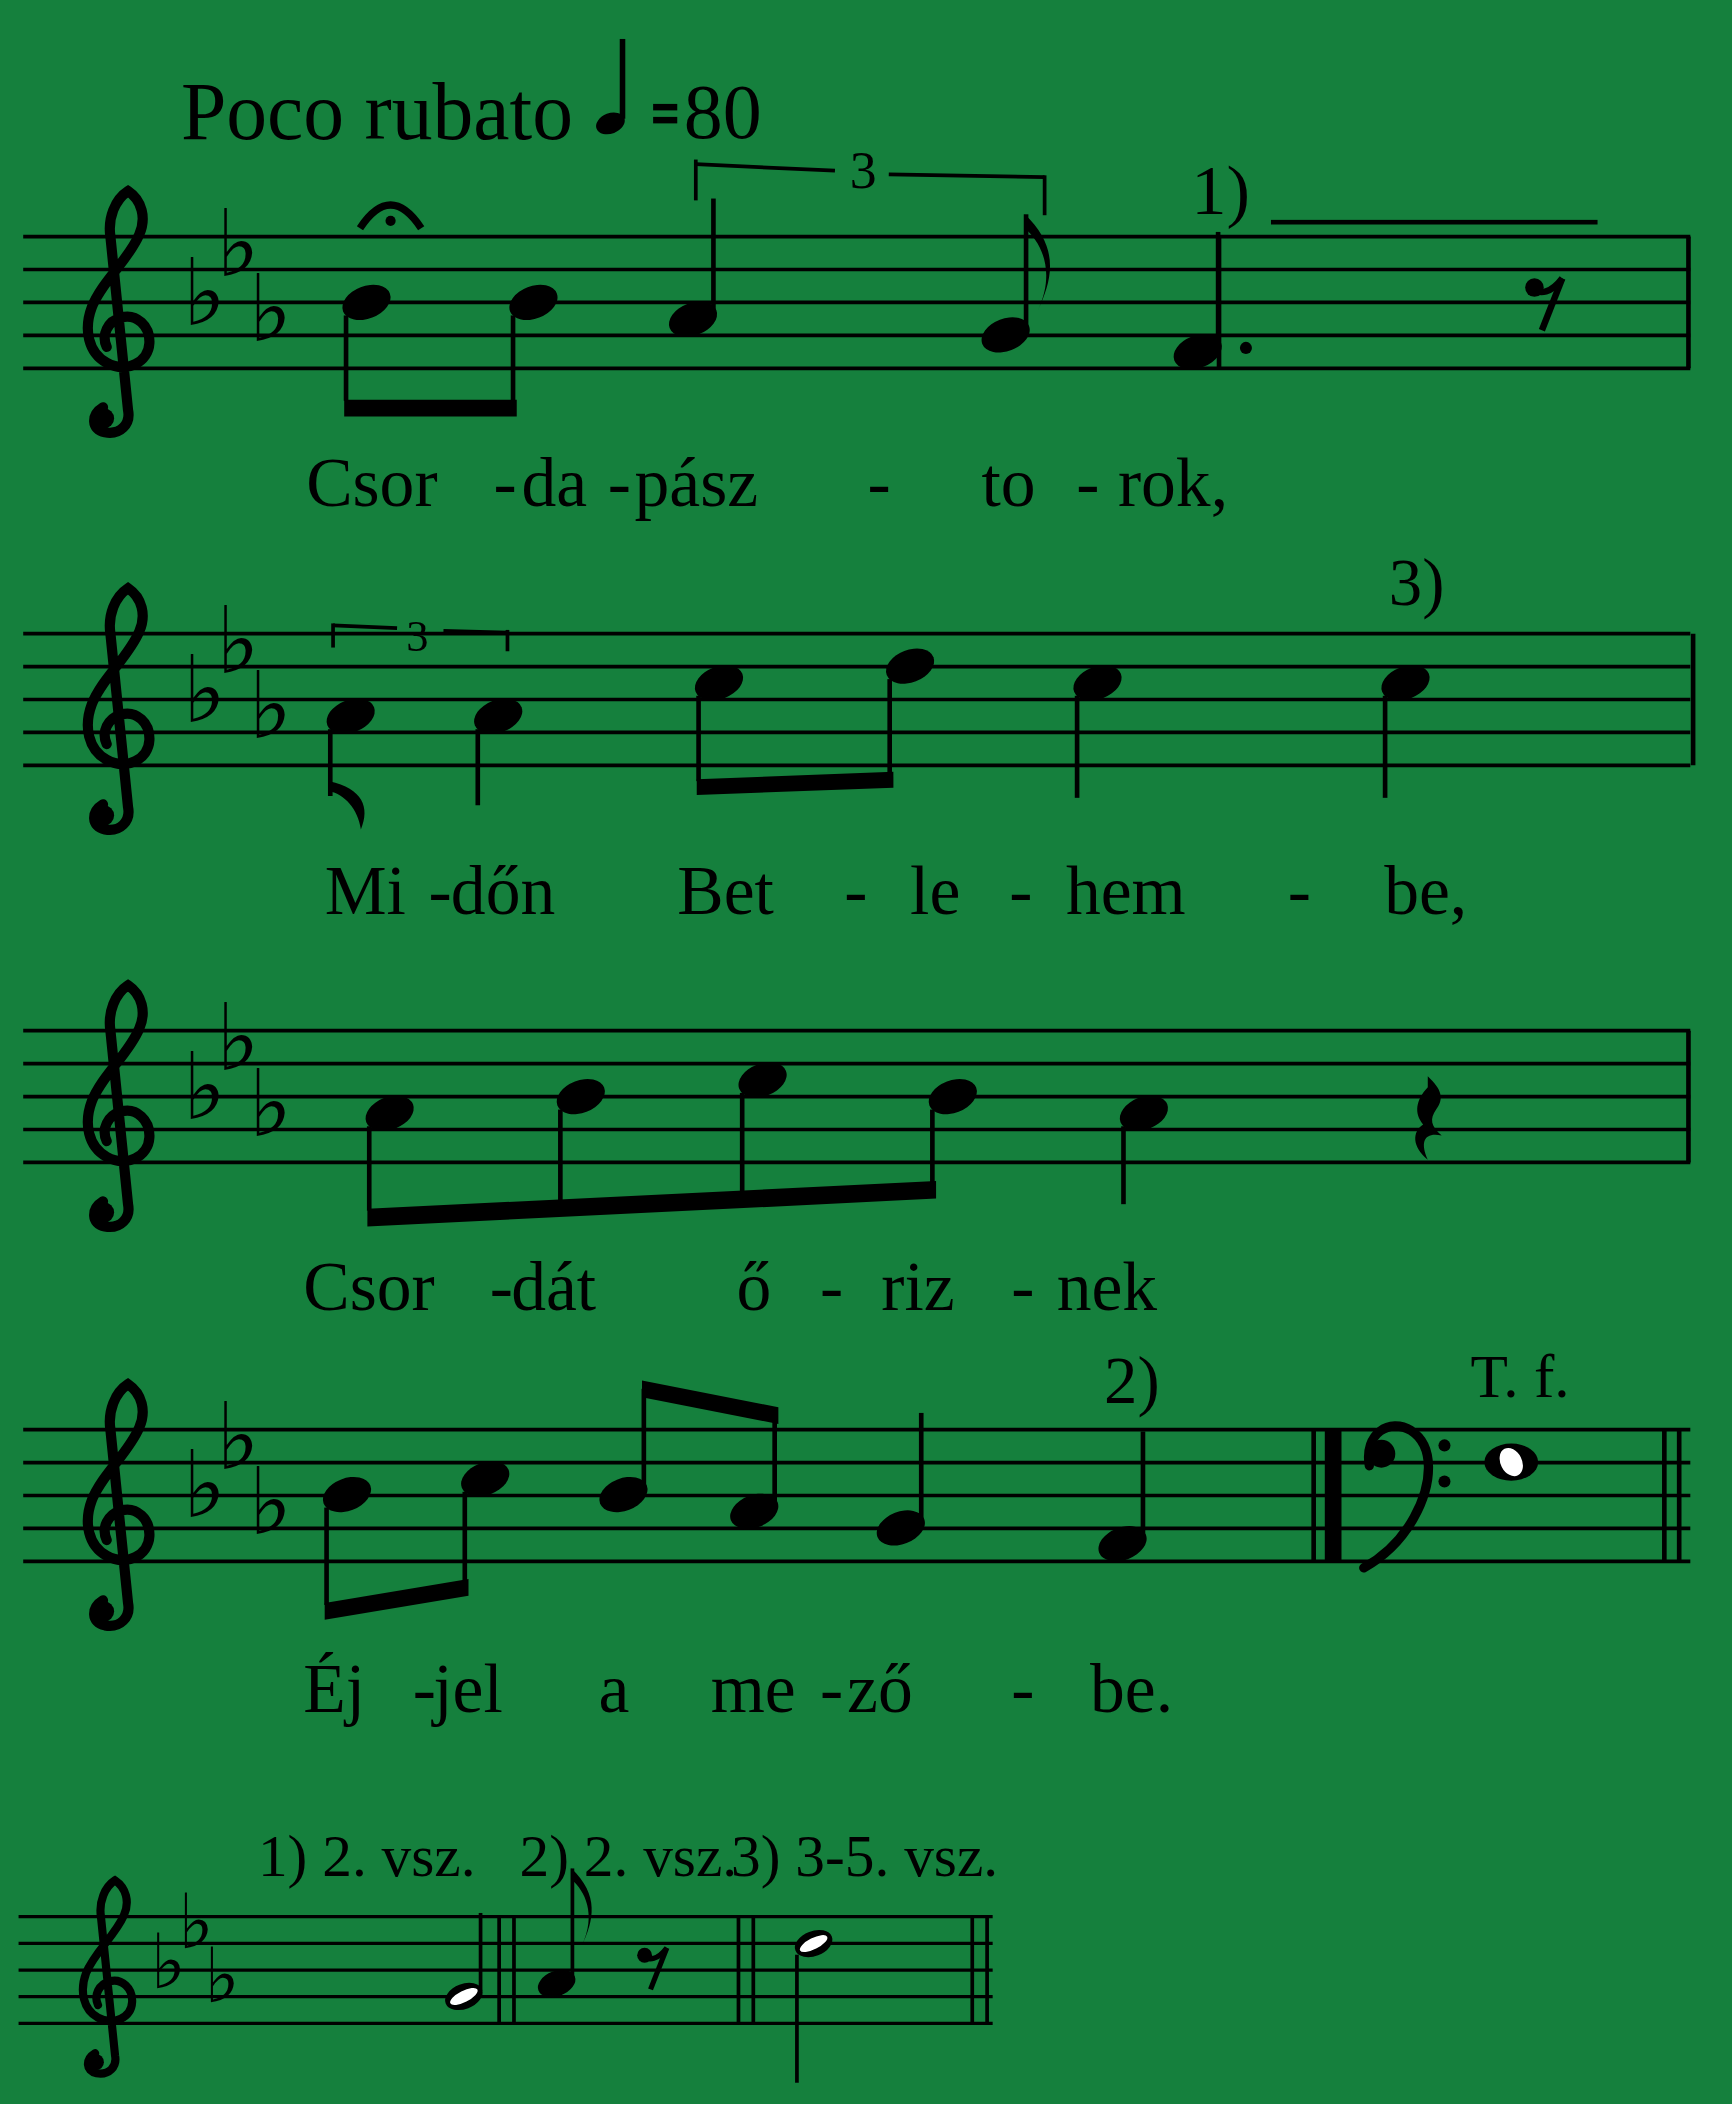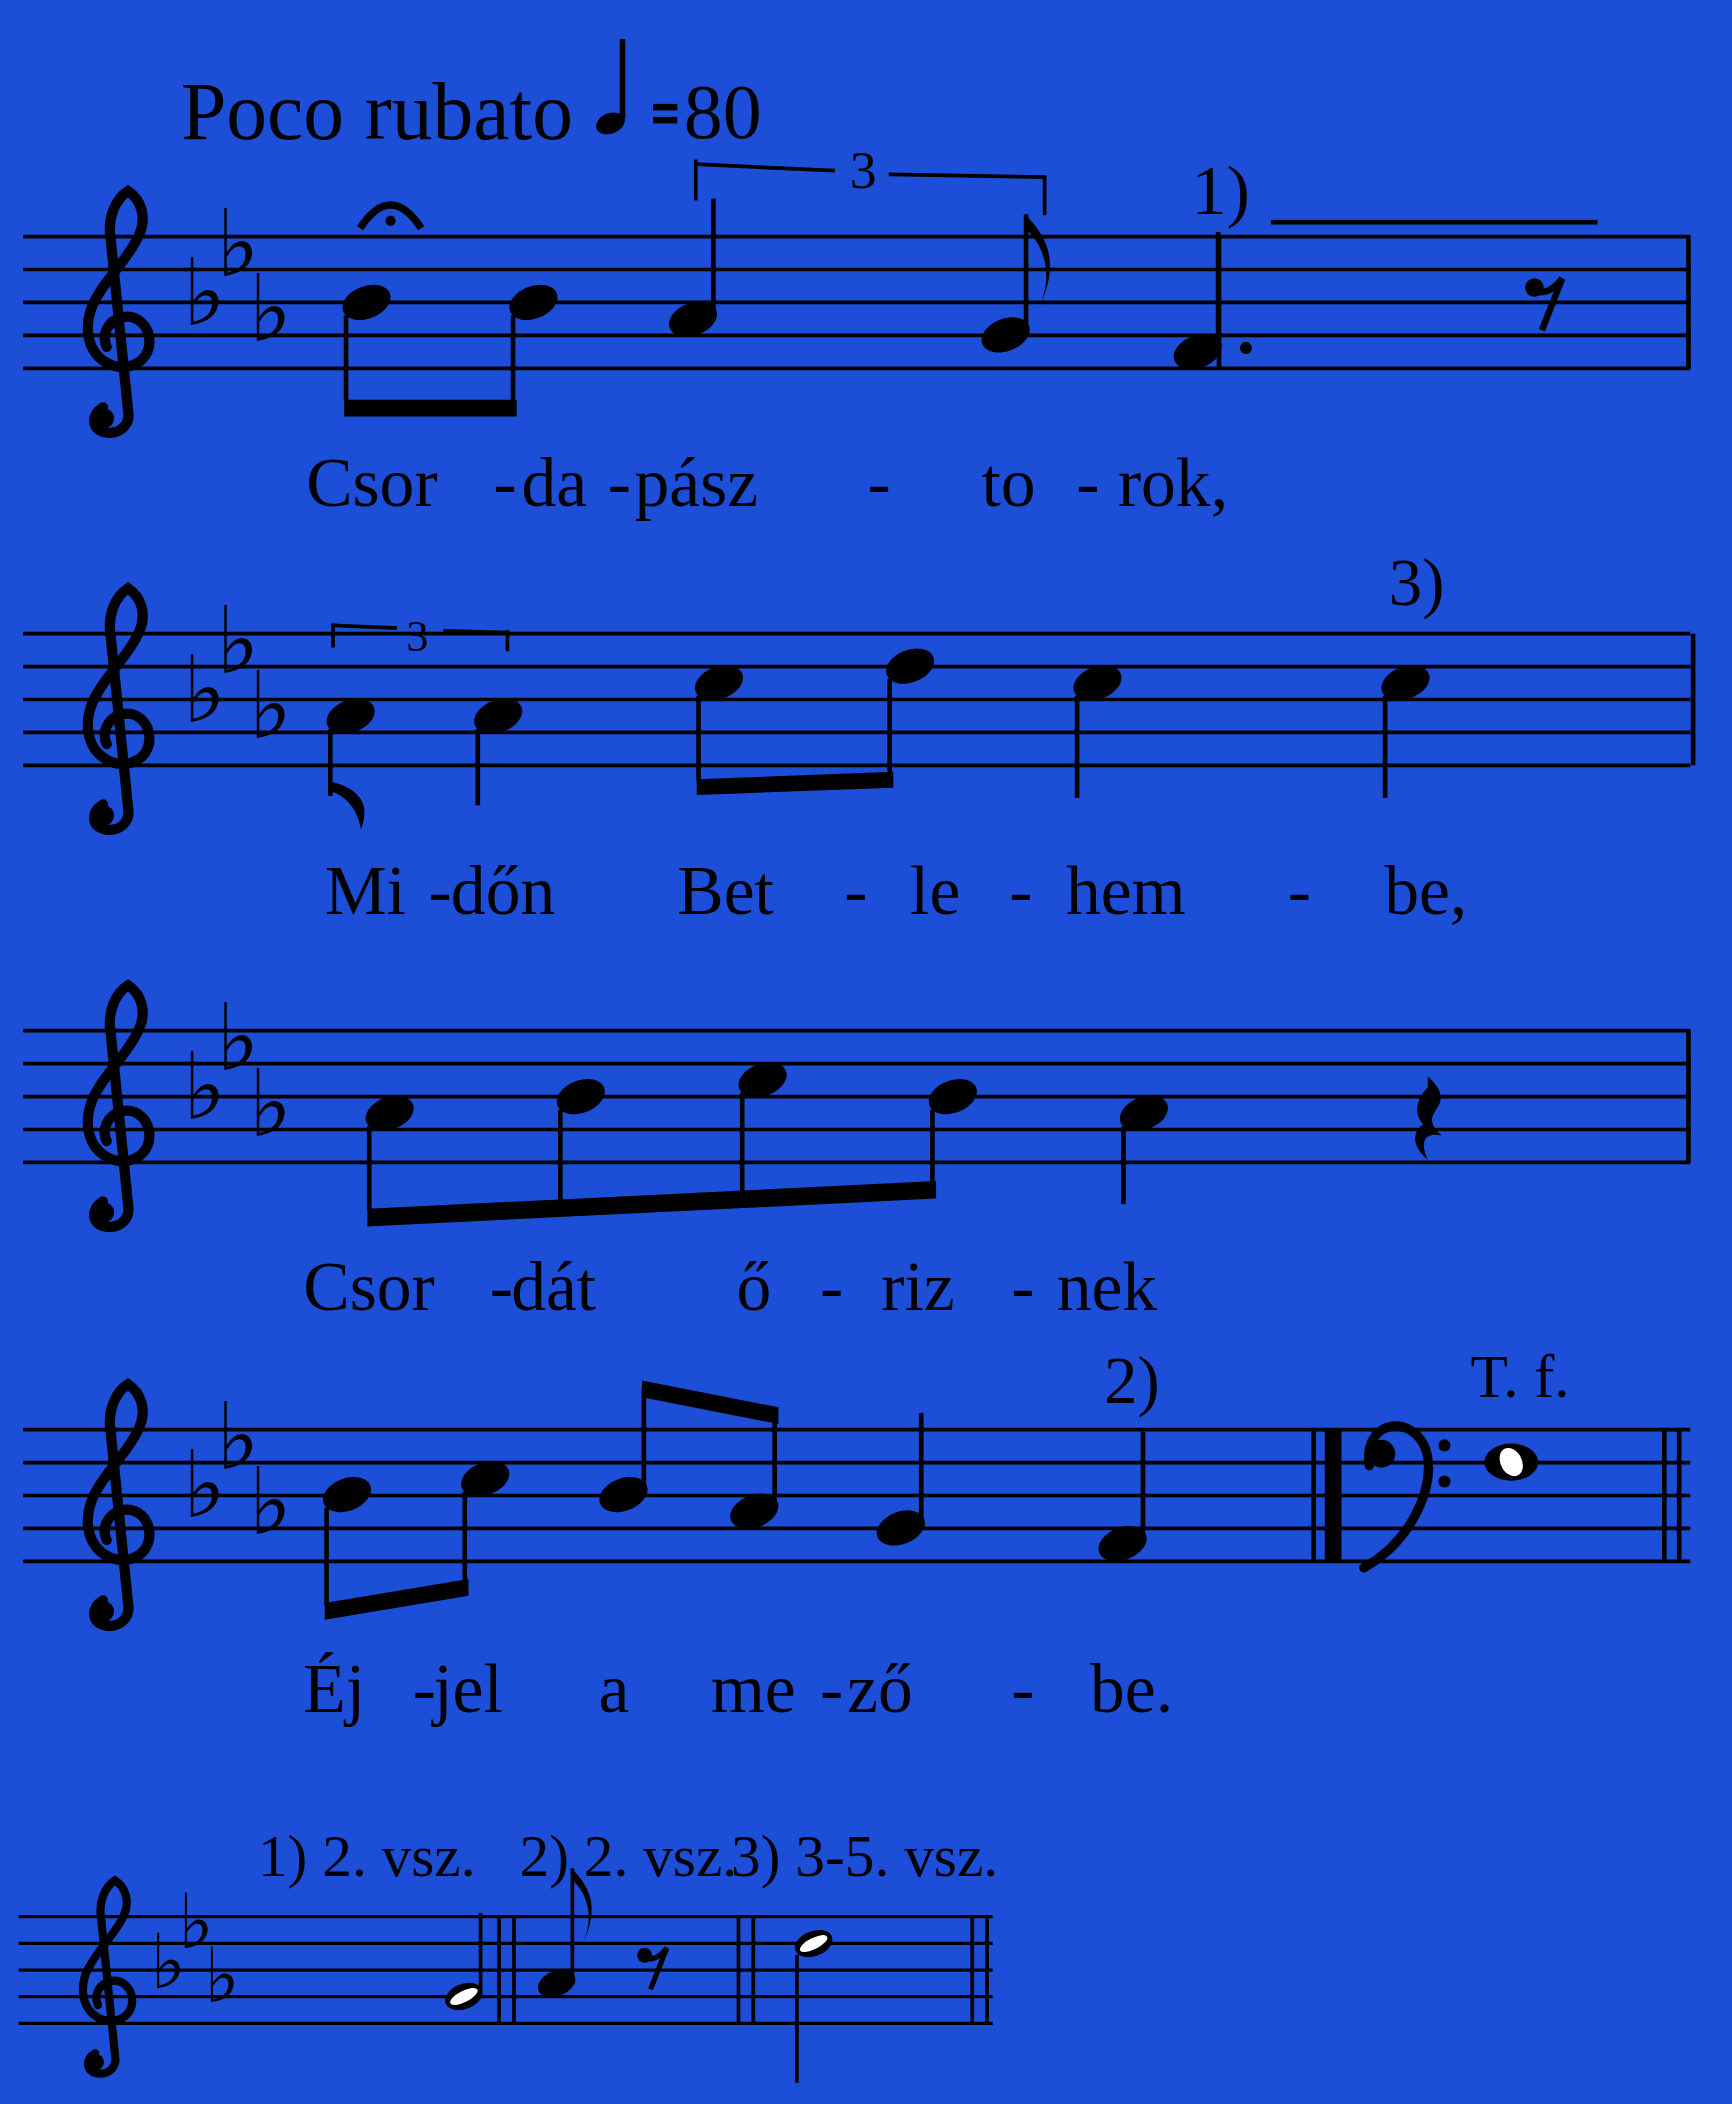--- a/index.html
+++ b/index.html
@@ -1,19 +1,19 @@
 <!DOCTYPE html>
 <html style="font-size:15px"><head>
 <meta charset="utf-8">
 <style>
   html,body{margin:0;padding:0;background:#888;}
   #page{
     position:relative;
     width:1733px;height:2105px;
-    background:#1d4ed8;
+    background:#15803d;
     margin:0 auto;
     font-family:"Liberation Serif","DejaVu Serif",serif;
   }
   svg text{ -webkit-user-select:none; user-select:none; }
 </style>
 </head>
 <body>
 
 <div id="page">
   <svg id="score" width="1733" height="2105" viewBox="0 0 1868 2269" xmlns="http://www.w3.org/2000/svg">

